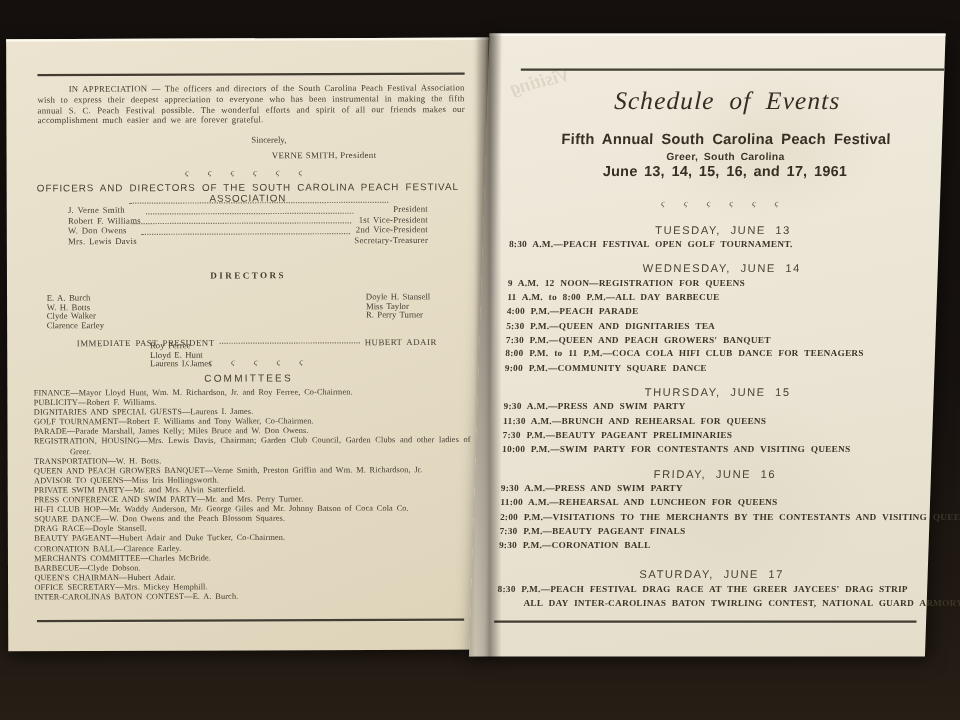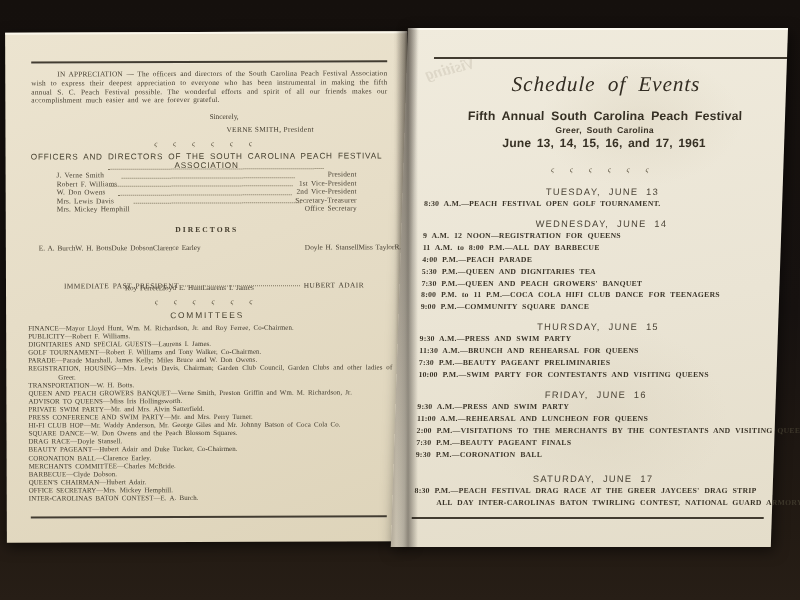--- a/index.html
+++ b/index.html
@@ -39,21 +39,21 @@
     font-family:"Liberation Sans","DejaVu Sans",sans-serif;
     color:#46402f;letter-spacing:0.8px;word-spacing:2px;
   }
   .lp-officers-heading{top:120px;font-size:8.2px;}
   .officers{position:absolute;left:51px;top:138px;width:300px;}
   .officer-row{display:flex;align-items:flex-start;height:8.6px;font-size:7.3px;color:#443d30;letter-spacing:0.2px;word-spacing:1px;}
   .leader{flex:1;border-bottom:1.2px dotted #7d745e;margin:0 4px;transform:translateY(-1.5px);}
   .directors-heading{position:absolute;left:0;width:100%;top:193px;text-align:center;
     font-size:7.6px;letter-spacing:2px;color:#453e2f;font-weight:bold;}
   .directors{position:absolute;left:33px;top:212px;width:356px;height:30px;}
-  .dir-col{position:absolute;top:0;height:30px;display:flex;flex-direction:row;}
+  .dir-col{position:absolute;top:0;height:30px;display:flex;flex-direction:column;}
   .dir-col div{font-size:7.3px;line-height:7.5px;color:#443d30;word-spacing:1px;white-space:nowrap;}
   .dir-c0{left:0;}
   .dir-c1{left:86px;margin-top:40px;}
   .dir-c2{left:174px;}
   .dir-c3{left:266px;}
   .past-president{position:absolute;left:58px;top:249px;width:300px;display:flex;align-items:baseline;
     font-size:7.4px;color:#443d30;letter-spacing:0.4px;word-spacing:1.5px;}
   .lp-committees-heading{top:278px;font-size:8.4px;letter-spacing:1.8px;}
   .committees{position:absolute;left:22px;top:292px;width:364px;}
   .committee{
@@ -134,34 +134,29 @@
     <div class="officer-row">
       <span>W. Don Owens</span>
       <span class="leader"></span>
       <span>2nd Vice-President</span>
     </div>
     <div class="officer-row">
       <span>Mrs. Lewis Davis</span>
       <span class="leader"></span>
       <span>Secretary-Treasurer</span>
     </div>
-    <div class="officer-row">
-      <span>Mrs. Mickey Hemphill</span>
-      <span class="leader"></span>
-      <span>Office Secretary</span>
-    </div>
   </div>
 
   <div class="directors-heading">DIRECTORS</div>
 
   <div class="directors">
     <div class="dir-col dir-c0">
       <div>E. A. Burch</div>
       <div>W. H. Botts</div>
-      <div>Duke Dobson</div>
+      <div>Clyde Walker</div>
       <div>Clarence Earley</div>
     </div>
     <div class="dir-col dir-c1">
       <div>Roy Ferree</div>
       <div>Lloyd E. Hunt</div>
       <div>Laurens I. James</div>
     </div>
     <div class="dir-col dir-c3">
       <div>Doyle H. Stansell</div>
       <div>Miss Taylor</div>

